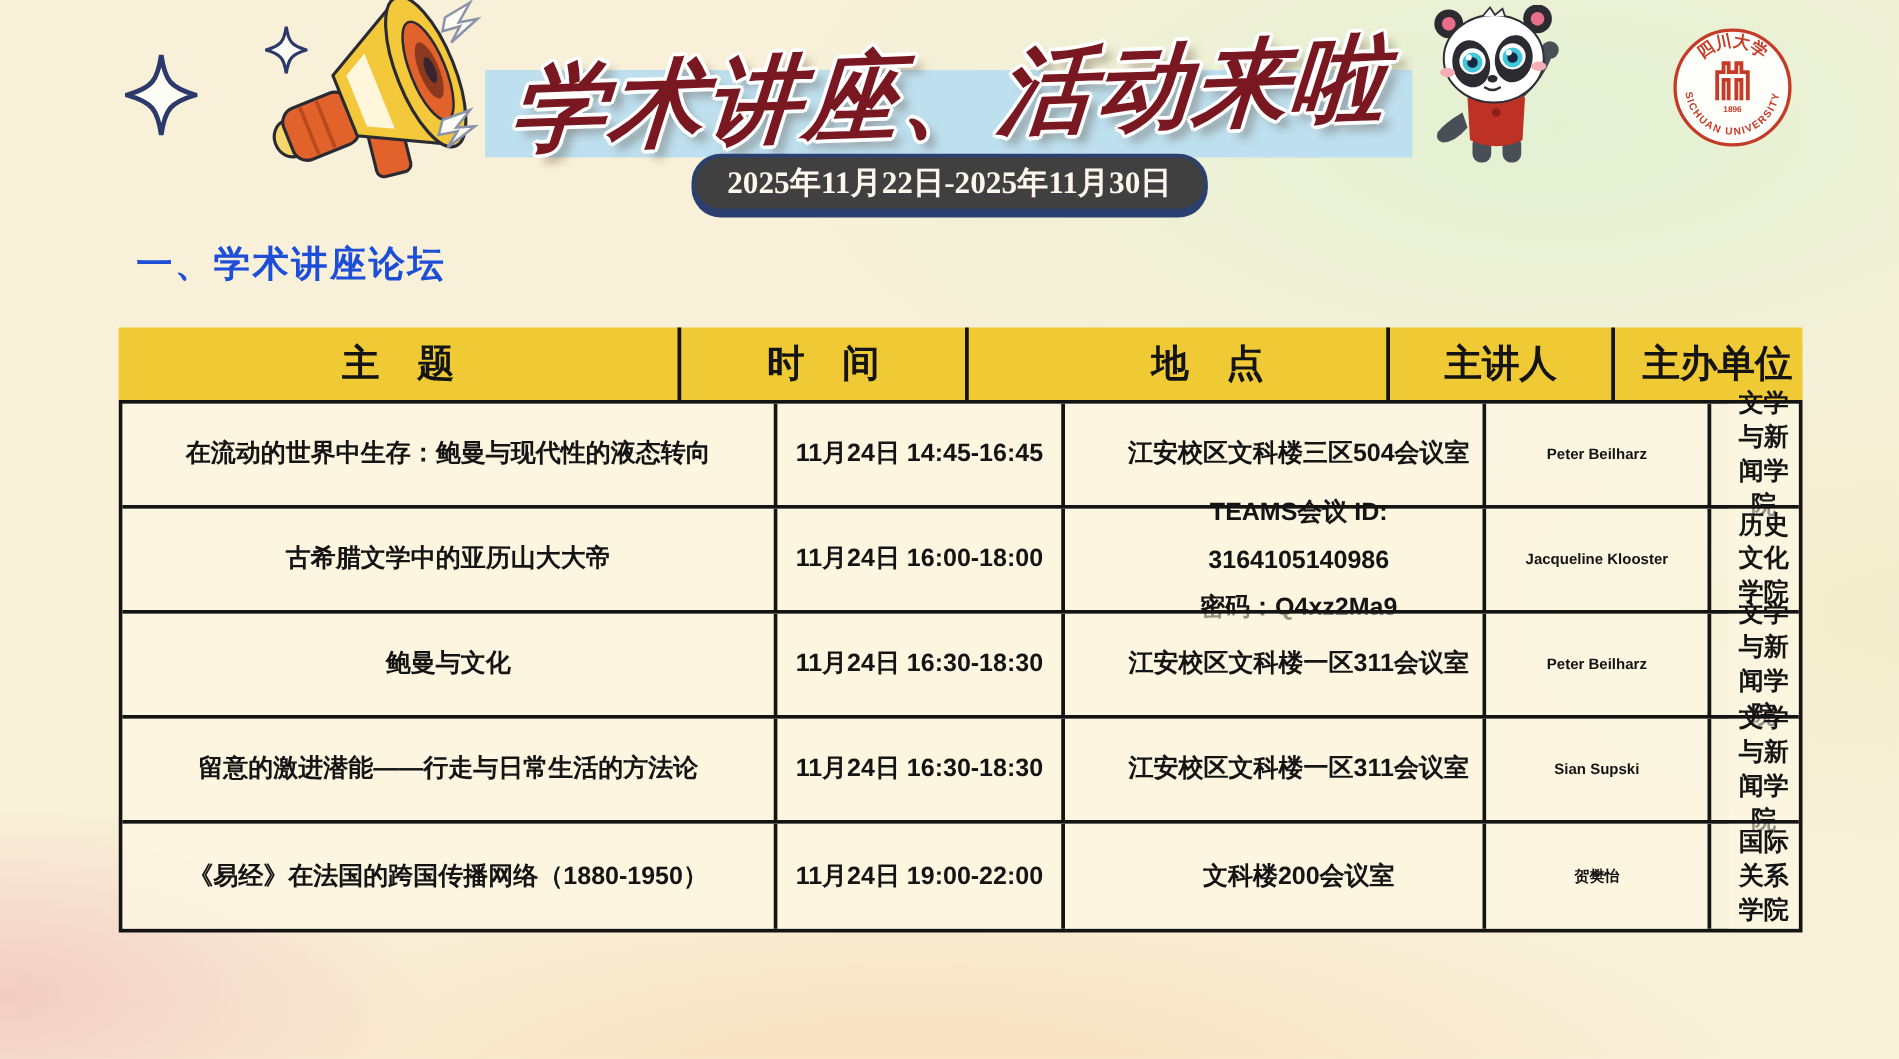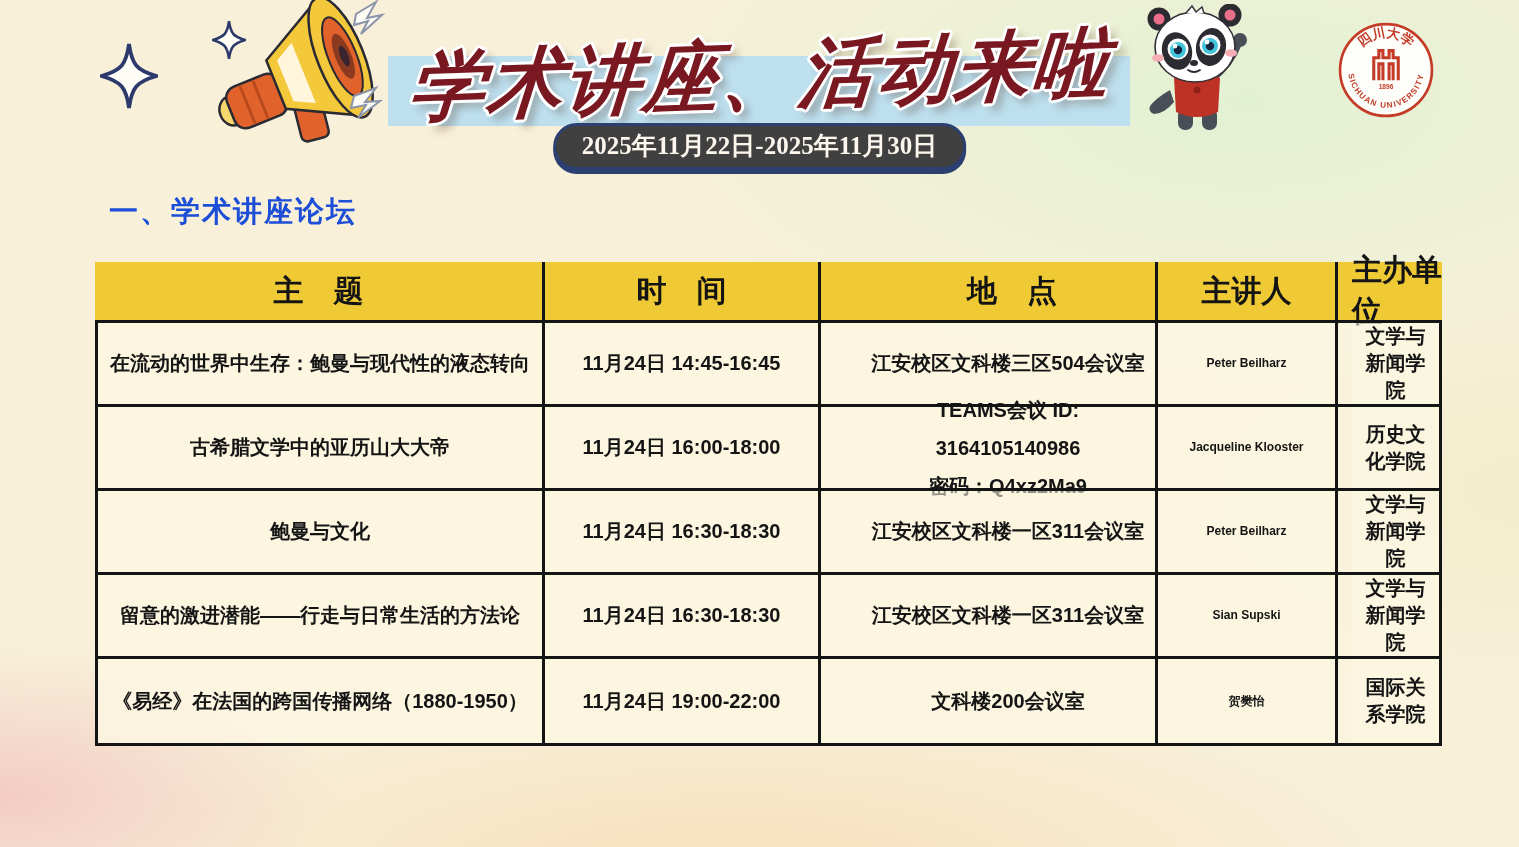--- a/index.html
+++ b/index.html
@@ -60,22 +60,22 @@
   .tbody{ border:3px solid #141414; background:rgba(253,248,228,0.45); }
   .tr{ display:flex; height:84px; border-bottom:3px solid #141414; }
   .tr:last-child{ border-bottom:none; }
   .td{
     display:flex; flex-direction:column; align-items:center; justify-content:center;
     font-size:20px; font-weight:bold; color:#141414; text-align:center;
     border-right:3px solid #141414; background:rgba(253,248,228,0.55);
     padding:0 8px; line-height:1.35;
   }
   .td:last-child{ border-right:none; }
-  .c0{ width:450px; } .c1{ width:276px; } .c2{ width:337px;padding-left:48px; } .c3{ width:180px; } .c4{ flex:1;margin-left:14px; }
-  .tbody .c0{ width:447px; } .tbody .c4{ }
+  .c0{ width:450px; } .c1{ width:230px; } .c2{ width:337px;padding-left:48px; } .c3{ width:180px; } .c4{ flex:1;margin-left:14px; }
+  .tbody .c0{ width:524px; } .tbody .c4{ }
   .loc2{ line-height:1.9; }
   .speaker{ font-size:12px; }
 </style>
 </head>
 <body>
 
 <div class="stage">
 
   <svg class="sparkle-lg" viewBox="0 0 40 46">
     <path d="M20,1 C22,15 25,19 39,23 C25,27 22,31 20,45 C18,31 15,27 1,23 C15,19 18,15 20,1 Z" fill="#FDFDF6" stroke="#2C3A6B" stroke-width="2.6"></path>

